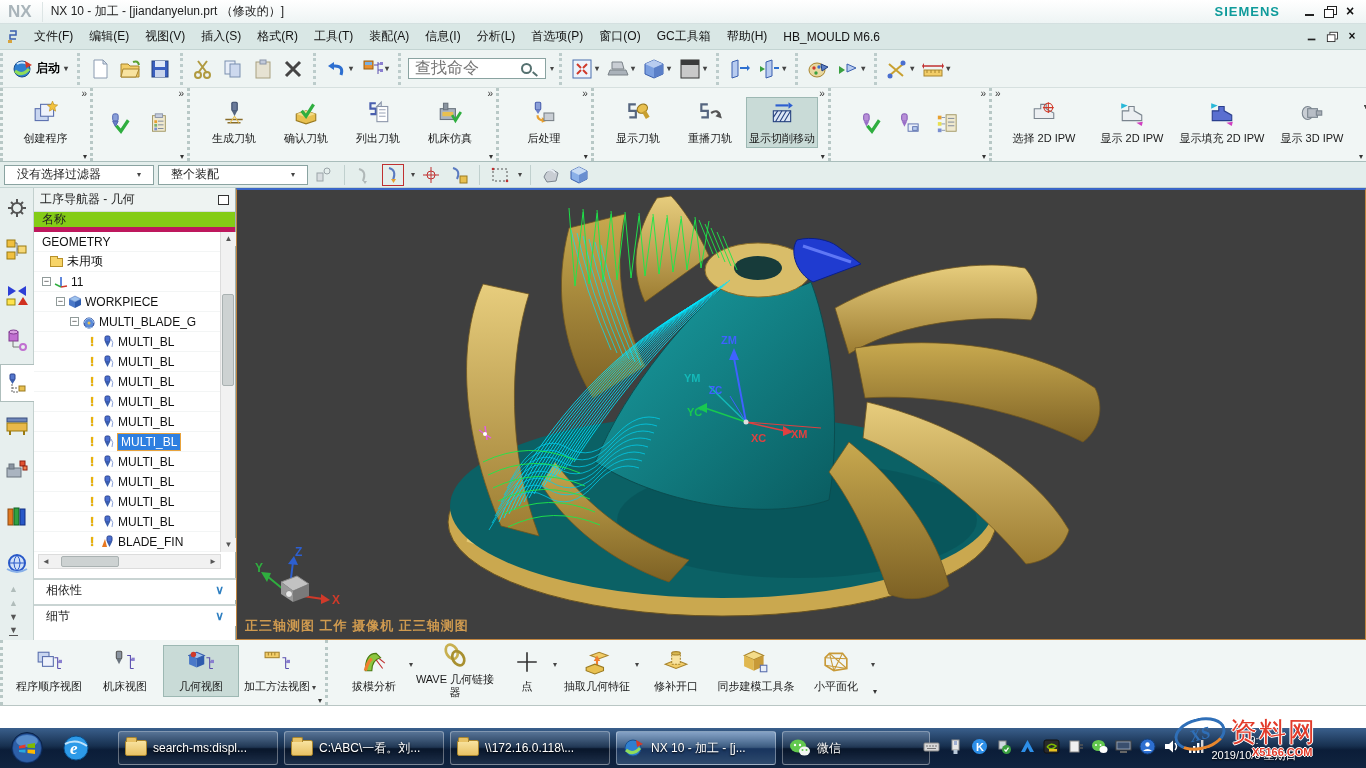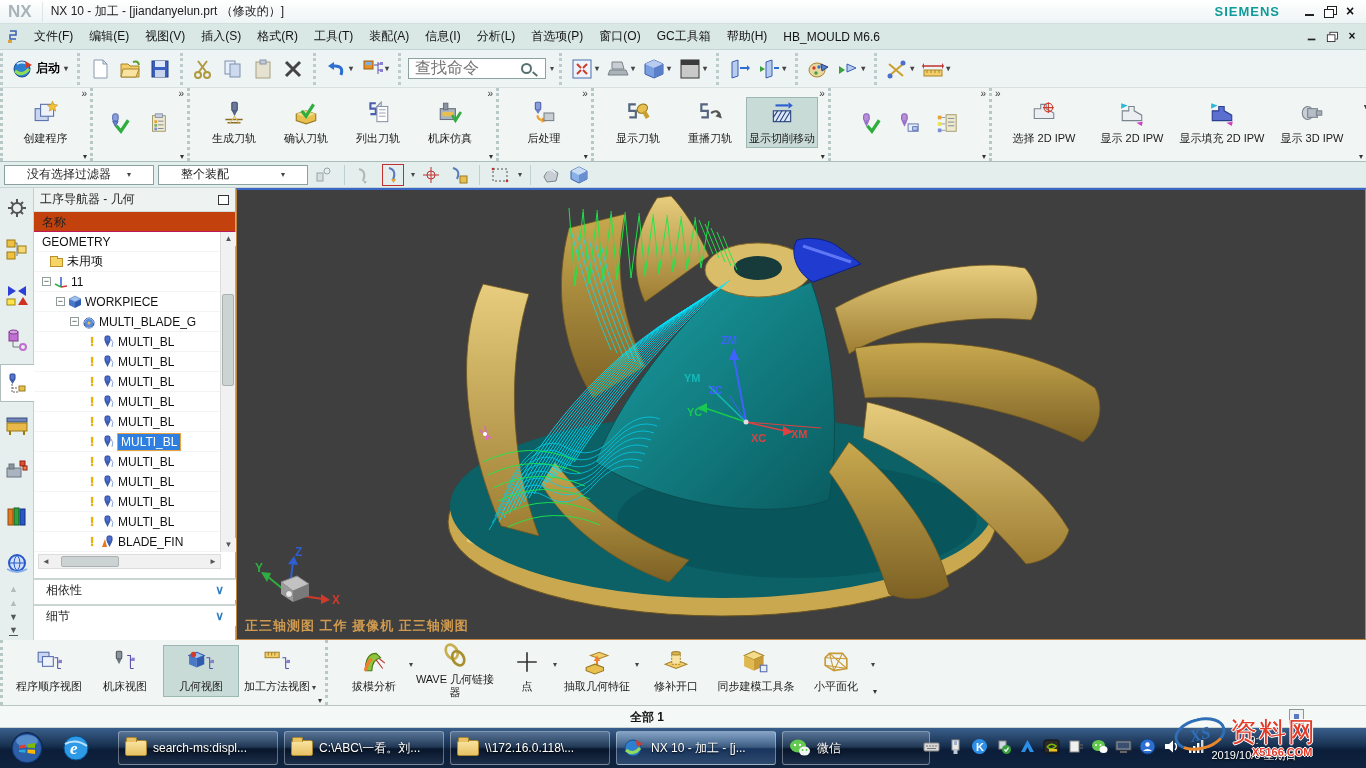--- a/index.html
+++ b/index.html
@@ -53,38 +53,38 @@
   .rbtn.active{background:#c9dbd7;border:1px solid #9db8b3;}
   .ric{width:26px;height:26px;margin:0 auto;}
   .rlb{font-size:11px;color:#1a1a1a;line-height:13px;margin-top:2px;}
   .sidedn{position:absolute;top:14px;right:-2px;font-size:8px;color:#444;}
   .iconbtn{padding:4px;margin:0 4px;}
 
   
   .selbar{position:absolute;left:0;top:162px;width:1366px;height:26px;background:#e4eeec;
     border-bottom:1px solid #c3d4d2;display:flex;align-items:center;font-size:12px;gap:4px;padding-left:4px;}
   .dd{width:150px;height:20px;background:#fff;border:1px solid #8aa3a1;display:flex;
-    align-items:center;justify-content:space-between;padding:0 22px;color:#222;}
+    align-items:center;justify-content:space-between;padding:0 12px;color:#222;}
   .sico{width:20px;height:20px;margin:0 2px;}
   .vsep{width:1px;height:20px;background:#c0d0ce;margin:0 4px;}
 
   
   .main{position:absolute;left:0;top:188px;width:1366px;height:452px;}
   .resbar{position:absolute;left:0;top:0;width:34px;height:452px;background:#e7efee;border-right:1px solid #c3d0ce;}
   .rsico{position:absolute;left:5px;width:24px;height:24px;}
   .rstab{position:absolute;left:0;width:34px;height:38px;background:#fff;border:1px solid #aebebc;border-right:none;}
   .rsarrow{position:absolute;left:9px;font-size:9px;color:#555;}
 
   
   .nav{position:absolute;left:34px;top:0;width:202px;height:452px;background:#fff;border-right:1px solid #9fb2b0;}
   .navhdr{height:24px;background:#eef3f2;border-bottom:1px solid #d4dedd;display:flex;
     align-items:center;font-size:12px;color:#222;padding:0 6px;}
   .pinbox{margin-left:auto;width:11px;height:10px;border:1px solid #333;background:#fff;}
-  .colhdr{height:20px;background:#c2410c;border-bottom:1px solid #be185d;font-size:12px;
-    color:#222;display:flex;align-items:flex-end;padding:0 8px;}
+  .colhdr{height:20px;background:#84cc16;border-bottom:5px solid #be185d;font-size:12px;
+    color:#222;display:flex;align-items:center;padding:0 8px;}
   .tree{position:absolute;left:0;top:44px;width:187px;height:320px;overflow:hidden;}
   .trow{height:20px;display:flex;align-items:center;font-size:12px;color:#111;white-space:nowrap;border-bottom:1px solid #f3f5f5;}
   .exp{flex:none;width:9px;height:9px;border:1px solid #919b9a;background:#fff;color:#333;
     font-size:9px;line-height:7px;text-align:center;margin-right:3px;}
   .tico{flex:none;width:14px;height:14px;margin-right:3px;}
   .warn{flex:none;color:#efb400;font-weight:bold;font-size:13px;width:8px;margin-right:3px;text-shadow:0 0 1px #9a7400;}
   .sel{background:#2e7fe0;color:#fff;outline:1px solid #e8a33d;padding:1px 3px;}
   .vsb{position:absolute;right:0;top:44px;width:15px;height:320px;background:#f1f1f1;border-left:1px solid #dcdcdc;}
   .vsb .arr{position:absolute;left:0;width:15px;height:14px;font-size:8px;color:#555;text-align:center;line-height:14px;background:#f1f1f1;}
   .vthumb{position:absolute;left:1px;top:62px;width:12px;height:92px;background:#cdd2d2;border:1px solid #aab2b2;border-radius:2px;}
@@ -1049,24 +1049,20 @@
         <span class="sidedn">▾</span><span class="gdn" style="right:-4px">▾</span>
         <svg class="ric" viewBox="0 0 24 24">
           <polygon points="6,4 18,4 22,9 22,18 10,20 2,15 2,8" fill="none" stroke="#c89a38" stroke-width="1.5"></polygon>
           <path d="M6,4 L10,20 M18,4 L10,20 M2,8 L22,9 M2,15 L22,18 M6,4 L22,18" stroke="#c89a38"></path>
         </svg>
         <div class="blb">小平面化</div>
       </div>
     </div>
   </div>
 
-  <div class="statusbar">
-    <span class="stext">全部 1</span>
-    <span class="sticon"></span>
-  </div>
 
   <div class="taskbar">
     <svg class="orb" viewBox="0 0 34 34">
       <circle cx="17" cy="17" r="15.5" fill="#1a3f7a" stroke="#0a2248"></circle>
       <circle cx="17" cy="17" r="14" fill="#2d5fa8"></circle>
       <ellipse cx="17" cy="10" rx="11" ry="6" fill="#7ab0e8" opacity=".55"></ellipse>
       <polygon points="9,15 15.5,13.5 15.5,16.8 9,17.5" fill="#e33b2e"></polygon>
       <polygon points="17.5,13.2 25,12 25,17 17.5,16.8" fill="#7fbb00"></polygon>
       <polygon points="9,19 15.5,18.5 15.5,21.8 9,21" fill="#28a8e0"></polygon>
       <polygon points="17.5,18.5 25,18.8 25,23 17.5,22" fill="#ffb900"></polygon>

